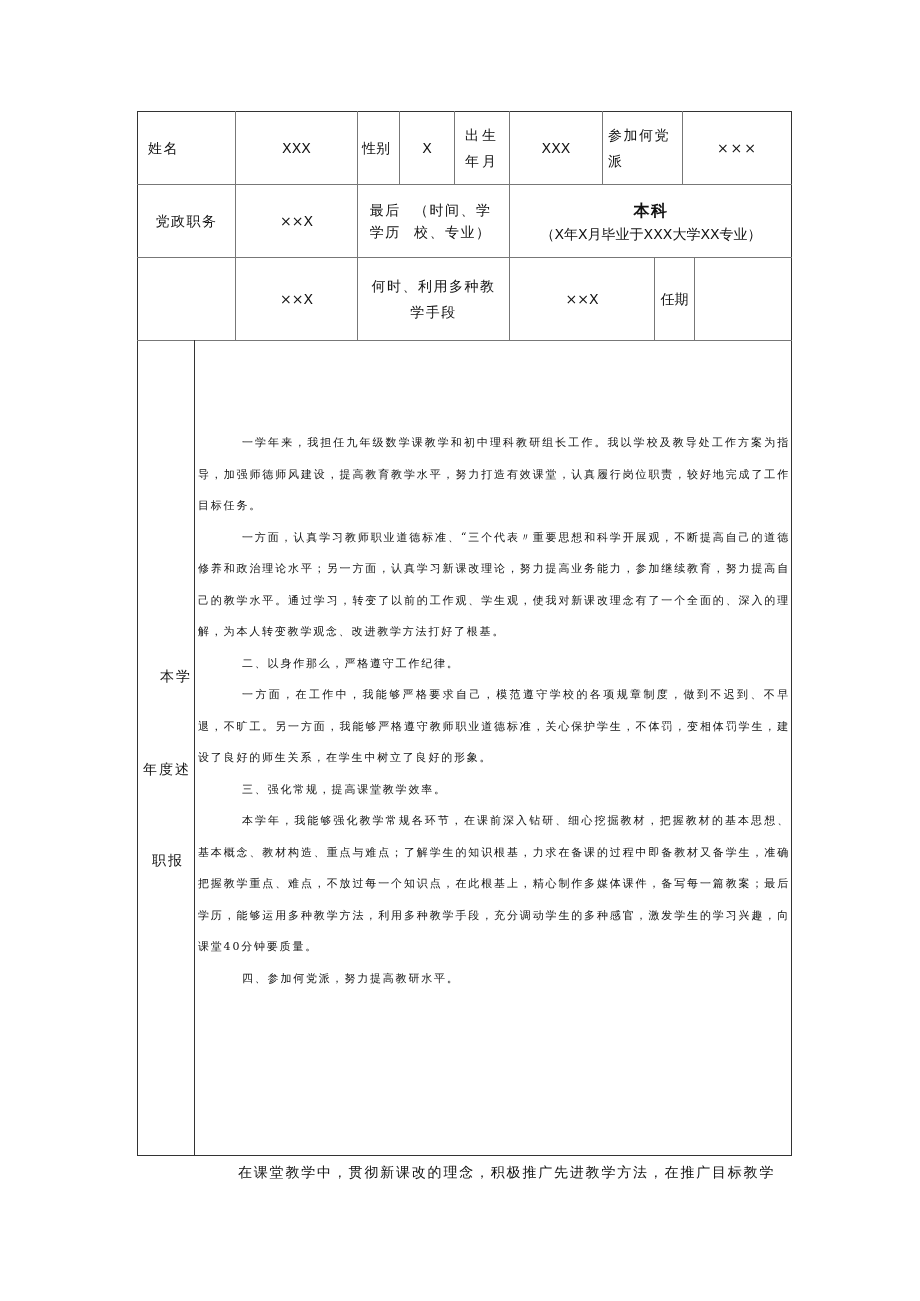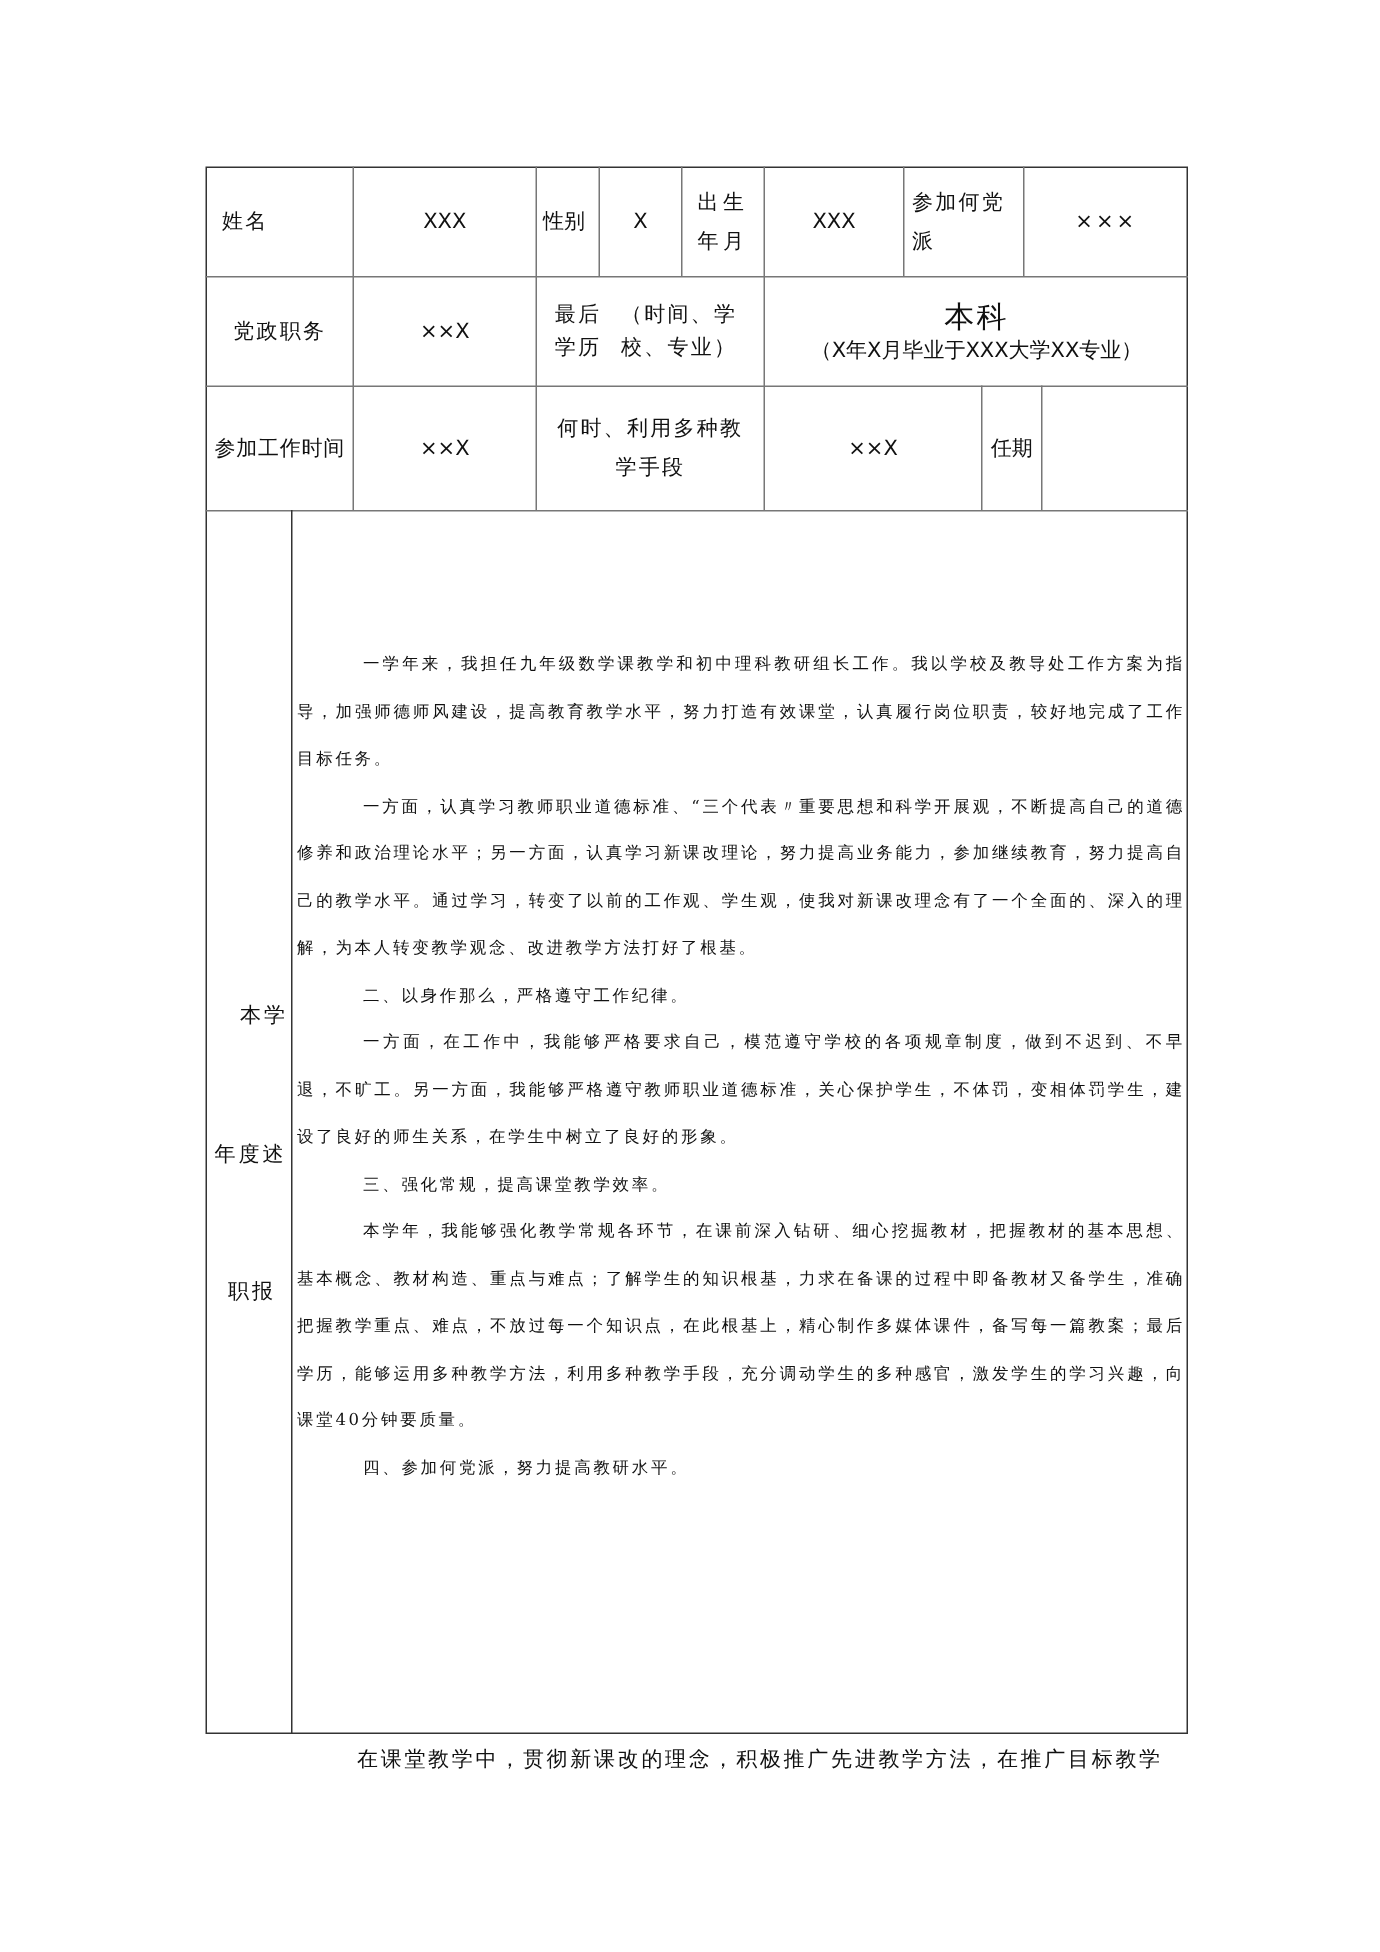--- a/index.html
+++ b/index.html
@@ -7,21 +7,21 @@
       font-family: "DejaVu Serif", "Liberation Serif", serif; color: #111; }
     .page { position: absolute; left: 0; top: 0; width: 920px; height: 1301px; }
     .tbl { position: absolute; left: 137px; top: 111px; width: 655px; height: 1045px;
       border: 1px solid #333; box-sizing: border-box; }
     .hl { position: absolute; height: 0; border-top: 1px solid #777; }
     .vl { position: absolute; width: 0; border-left: 1px solid #777; }
     .cell { position: absolute; display: flex; align-items: center; justify-content: center;
       text-align: center; font-size: 14px; line-height: 26px; letter-spacing: 1.5px; box-sizing: border-box; }
     .cell.left { justify-content: flex-start; text-align: left; padding-left: 6px; }
     .sans { font-family: "DejaVu Sans", "Liberation Sans", sans-serif; letter-spacing: 0; }
-    .big { font-size: 20px; line-height: 26px; }
+    .big { font-size: 16px; line-height: 26px; font-weight: bold; }
     .body-text { position: absolute; left: 198px; top: 427px; width: 592px;
       font-size: 11px; line-height: 31.5px; letter-spacing: 1.8px; text-align: justify; }
     .body-text p { margin: 0; text-indent: 44px; }
     .side-label { position: absolute; font-size: 14px; letter-spacing: 2px; }
     .footer-line { position: absolute; left: 238px; top: 1164px; font-size: 14px; letter-spacing: 1.8px; }
   </style>
 </head>
 <body>
 
 <div class="page">
@@ -57,21 +57,20 @@
   <div class="cell sans" style="left:236px;top:185px;width:121px;height:72px;">××X</div>
   <div class="cell" style="left:358px;top:185px;width:151px;height:72px;flex-direction:row;line-height:22px;padding:0 8px;text-align:center;">
     <span>最后学历</span>
     <span>（时间、学校、专业）</span>
   </div>
   <div class="cell" style="left:510px;top:185px;width:282px;height:72px;flex-direction:column;">
     <span class="big">本科</span>
     <span class="sans" style="font-size:14px;line-height:20px;">（X年X月毕业于XXX大学XX专业）</span>
   </div>
 
-  <div class="cell" style="left:138px;top:258px;width:97px;height:82px;letter-spacing:0.5px;">参加工作时间</div>
   <div class="cell sans" style="left:236px;top:258px;width:121px;height:82px;">××X</div>
   <div class="cell" style="left:358px;top:258px;width:151px;height:82px;padding:0 6px;">何时、利用多种教学手段</div>
   <div class="cell sans" style="left:510px;top:258px;width:144px;height:82px;">××X</div>
   <div class="cell" style="left:655px;top:258px;width:39px;height:82px;letter-spacing:0;">任期</div>
   <div class="cell" style="left:695px;top:258px;width:97px;height:82px;"></div>
 
   <div class="side-label" style="left:160px;top:668px;">本学</div>
   <div class="side-label" style="left:143px;top:761px;">年度述</div>
   <div class="side-label" style="left:152px;top:852px;">职报</div>
 

